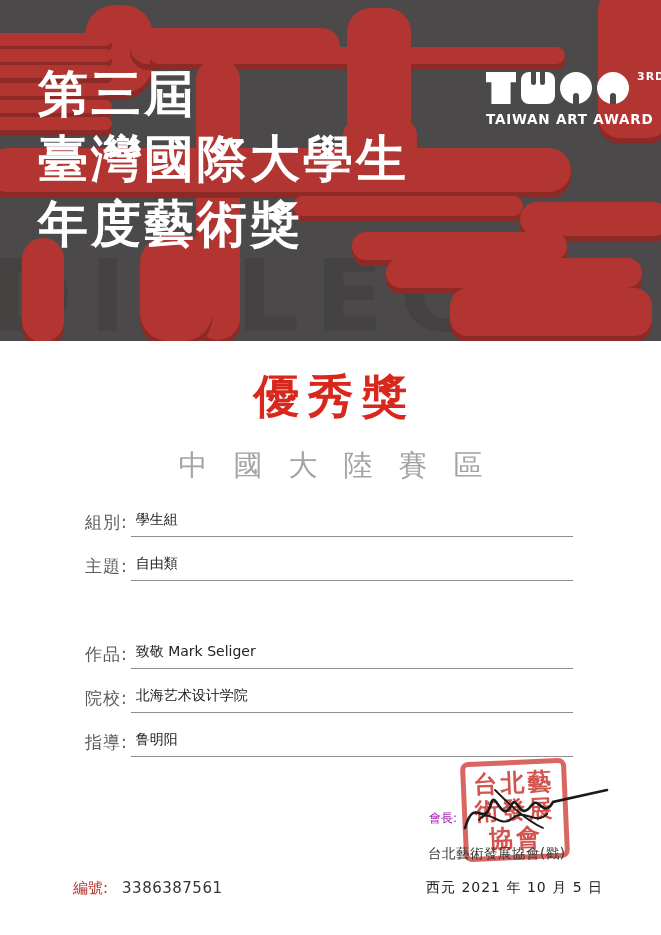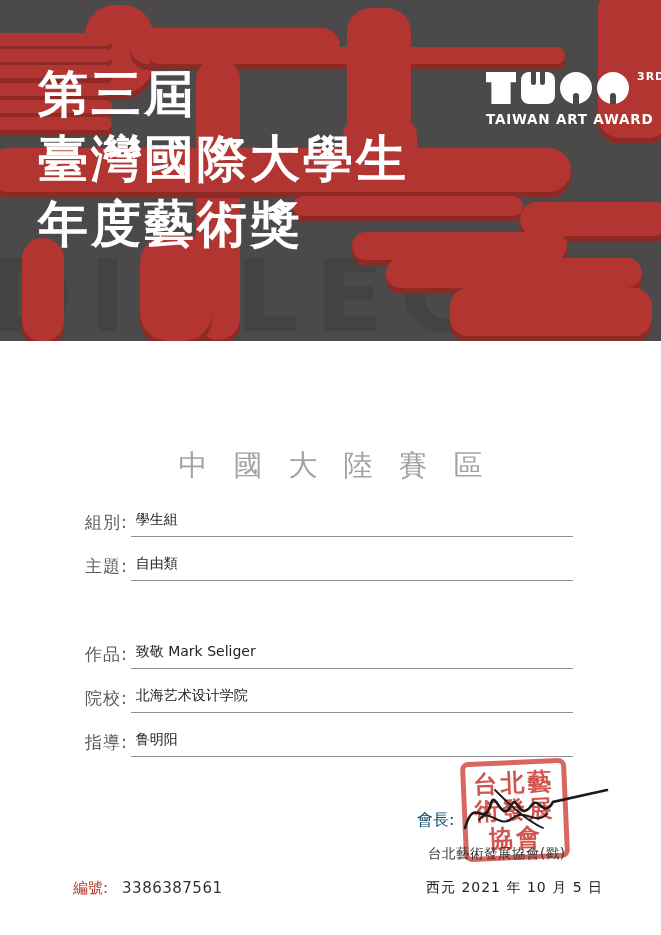--- a/index.html
+++ b/index.html
@@ -43,21 +43,21 @@
   .field-value { flex:1 1 auto; margin-left:3px; font-size:14px; font-weight:400; color:#222222;
         border-bottom:1px solid #8f8f8f; padding:0 0 7px 5px; }
 
   
   .seal { position:absolute; left:462px; top:760px; width:106px; height:100px;
         border:5px solid rgba(204,43,36,0.72); border-radius:8px; transform:rotate(-2.5deg);
         display:flex; align-items:center; justify-content:center; z-index:1; }
   .seal-chars { width:84px; font-family:"DejaVu Serif","Liberation Serif",serif; font-size:24px;
         line-height:1.15; font-weight:700; color:rgba(200,40,34,0.8); letter-spacing:3px;
         text-align:center; word-break:break-all; }
-  .president { position:absolute; left:417px; top:810px; font-size:16px; color:#0c4a6e; z-index:2; }
+  .president { position:absolute; left:429px; top:810px; font-size:12px; color:#a21caf; z-index:2; }
   .signature-svg { position:absolute; left:455px; top:776px; z-index:3; }
   .seal-caption { position:absolute; left:428px; top:845px; width:170px; text-align:left;
         font-size:13.5px; color:#333333; z-index:3; letter-spacing:0.5px; }
 
   
   .serial { position:absolute; left:38px; top:879px; font-size:15px; }
   .serial .lbl { color:#b5362a; margin-right:14px;margin-left:35px; }
   .serial .num { color:#333333; letter-spacing:0.5px; }
   .date { position:absolute; right:58px; top:879px; font-size:14px; color:#222222; letter-spacing:1px; }
 </style>
@@ -102,20 +102,21 @@
         <div class="g g-t"></div>
         <div class="g g-w"></div>
         <div class="g g-a"></div>
         <div class="g g-a"></div>
         <div class="sup3rd">3RD</div>
       </div>
       <div class="logo-caption">TAIWAN ART AWARD</div>
     </div>
   </div>
 
+  <div class="award-title">優秀獎</div>
   <div class="region">中國大陸賽區</div>
 
   <div class="field-row" style="top:511px;">
     <span class="field-label">組別:</span>
     <span class="field-value">學生組</span>
   </div>
   <div class="field-row" style="top:555px;">
     <span class="field-label">主題:</span>
     <span class="field-value">自由類</span>
   </div>

